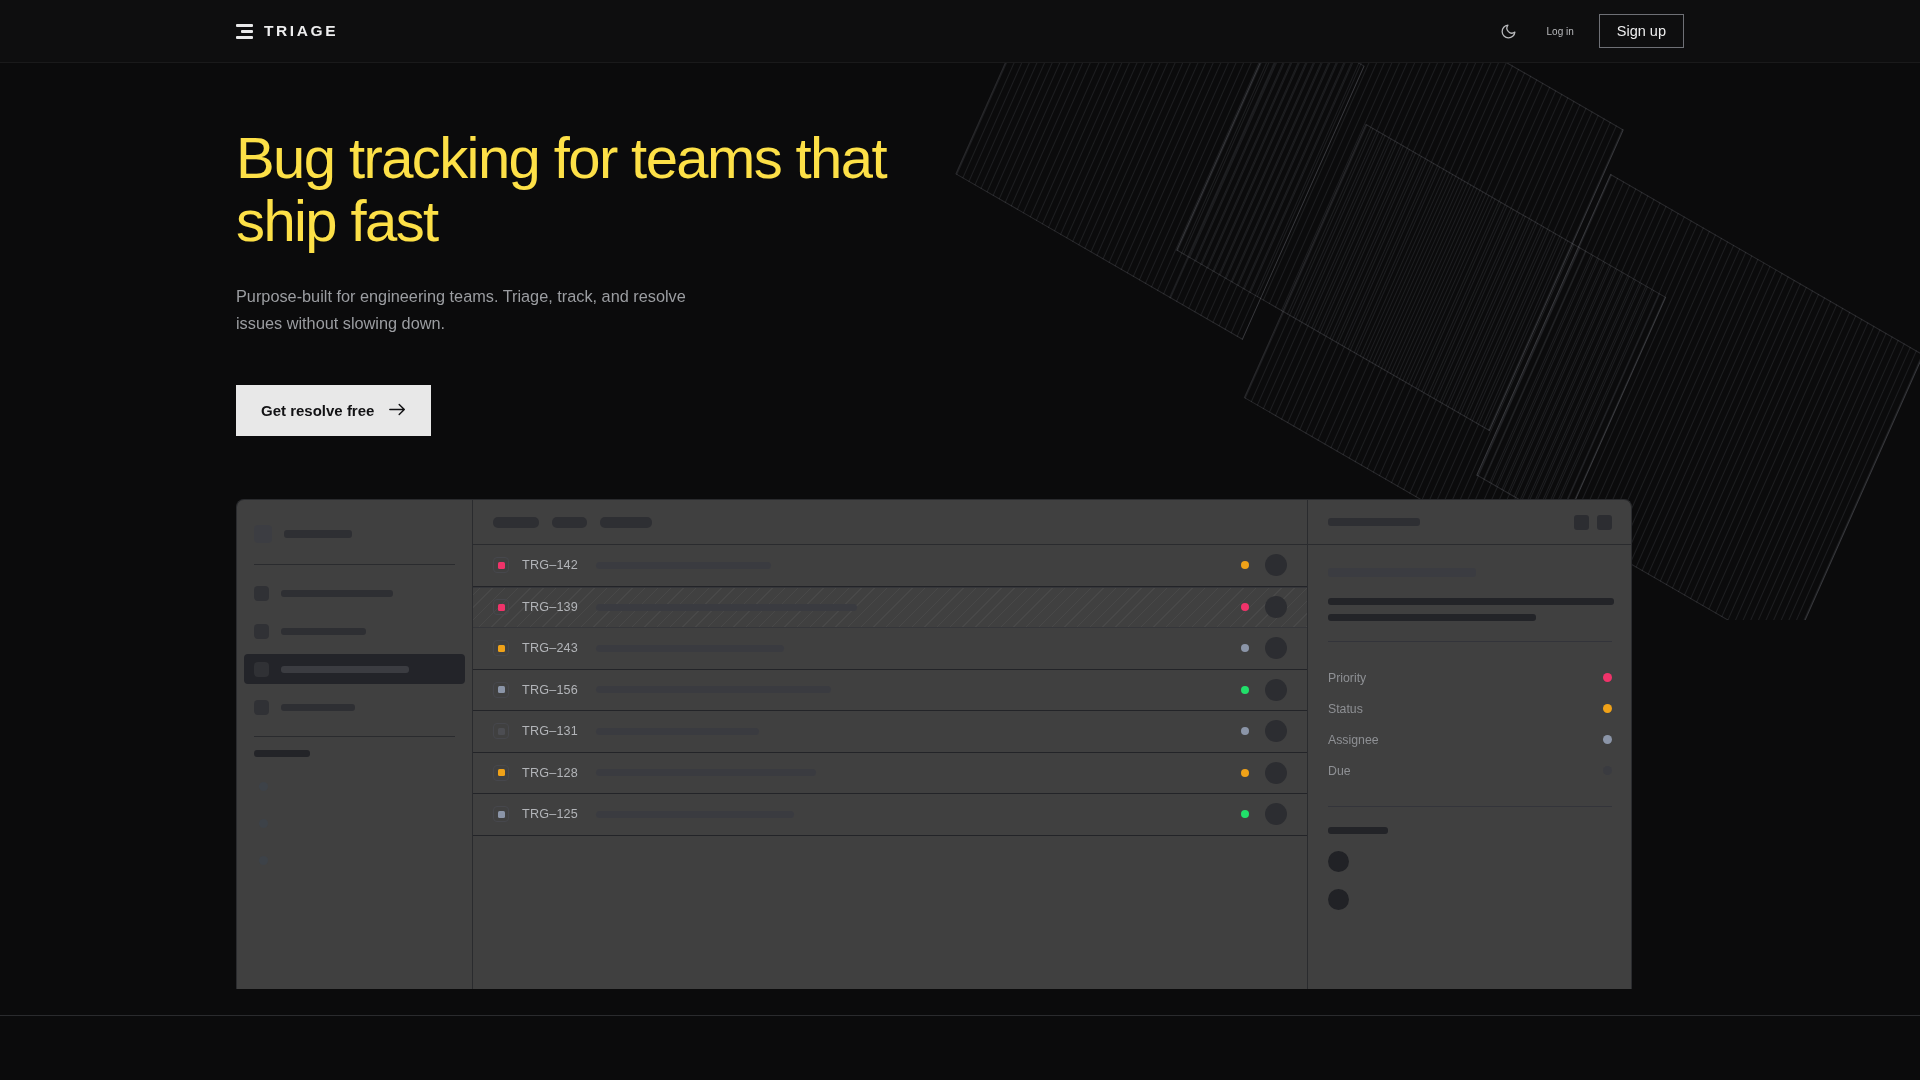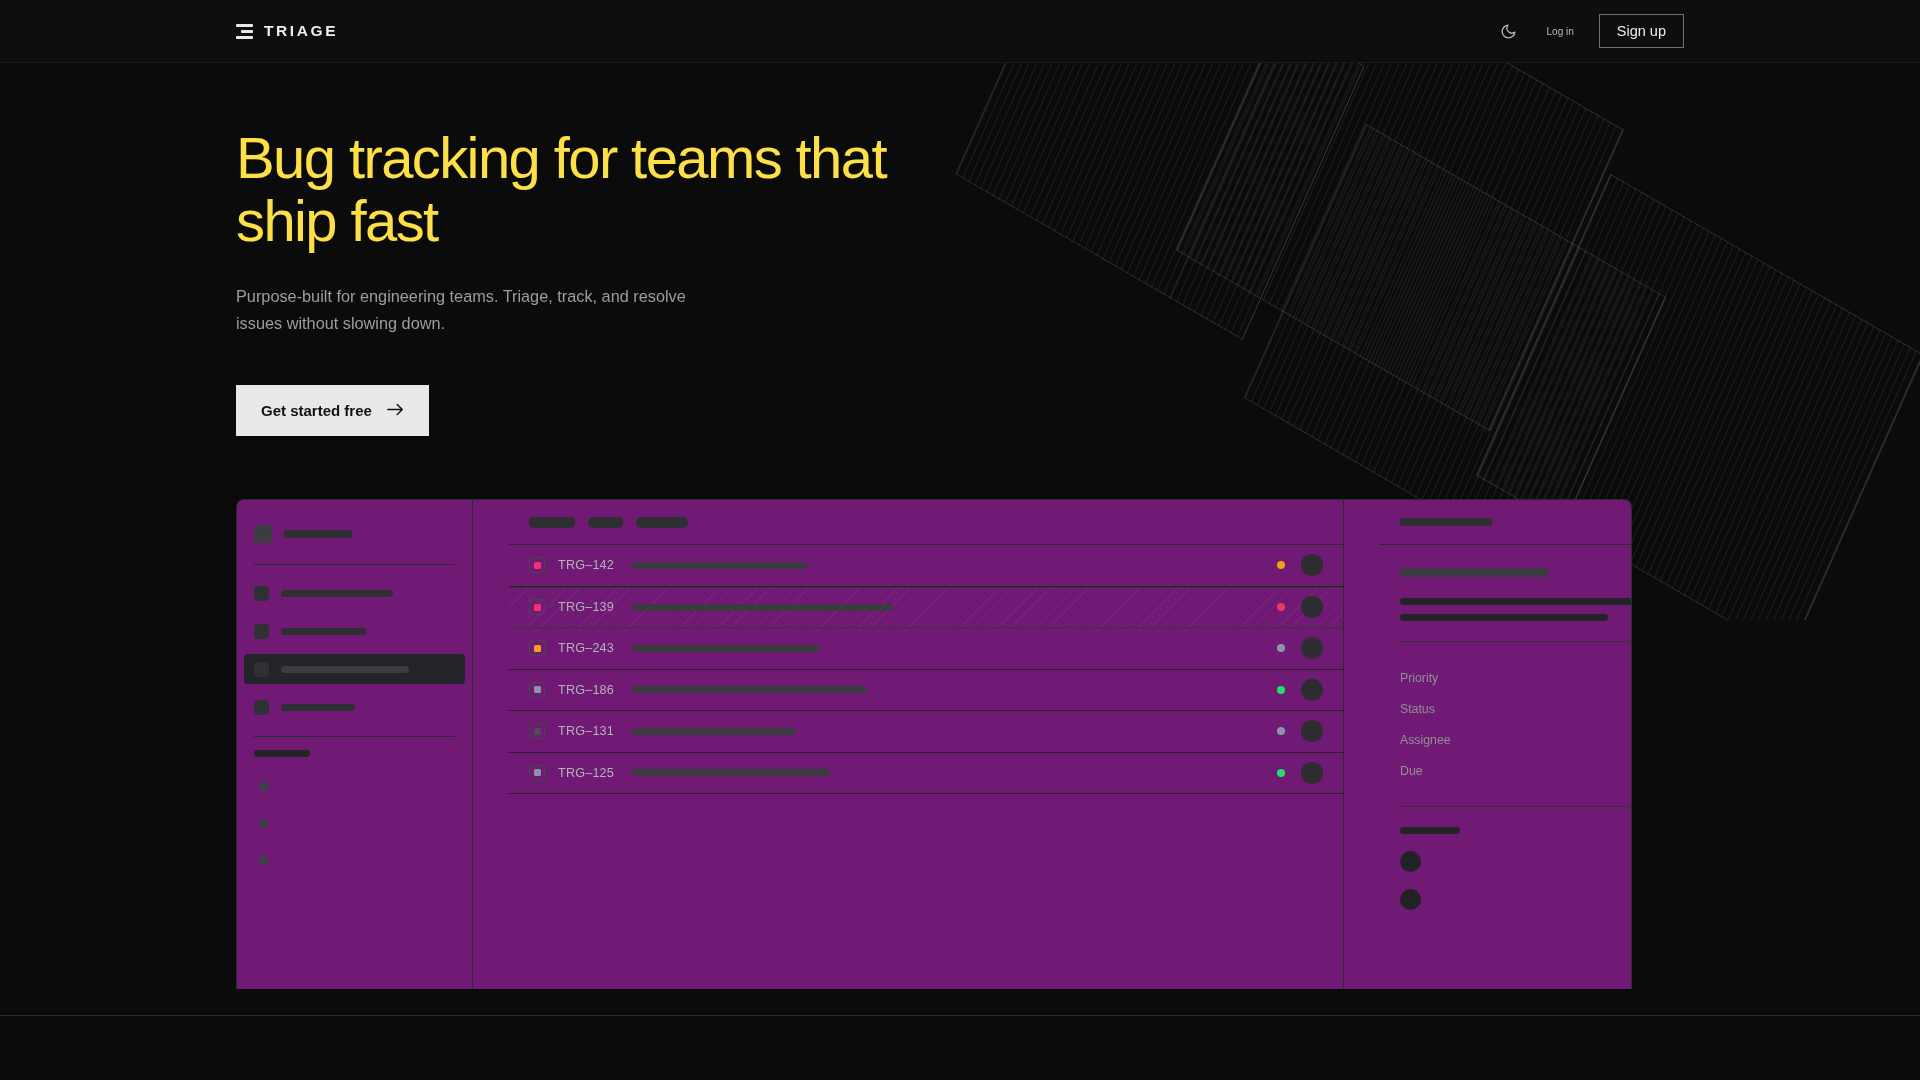--- a/index.html
+++ b/index.html
@@ -73,22 +73,22 @@
     padding: 17px 25px; border: none; cursor: pointer;
     font-family: inherit;
   }
 
   
   .mock {
     position: relative; z-index: 3;
     margin: 63px 0 0 236px; width: 1396px; height: 490px;
     border: 1px solid #2a2b2e; border-bottom: none;
     border-radius: 8px 8px 0 0;
-    background: #701a75;
-    display: flex; overflow: hidden; gap: 36px;
+    background: #404040;
+    display: flex; overflow: hidden;
   }
   .sk { background: #2e2f33; border-radius: 3px; display: block; }
   .sk-l { background: #3b3c41; }
   .sk-d { background: #232428; }
 
   
   .mk-side { width: 236px; border-right: 1px solid #2a2b2e; padding: 17px 17px 0 17px; flex: none; }
   .side-logo { display: flex; align-items: center; gap: 12px; height: 33px; }
   .side-logo-sq { width: 18px; height: 18px; border-radius: 4px; background: #3c3d42; flex: none; }
   .side-div { height: 1px; background: #2a2b2e; margin: 14px 0 13px 0; }
@@ -165,21 +165,21 @@
       </span>
       <span class="login-link">Log in</span>
       <button class="signup-btn">Sign up</button>
     </div>
   </div>
 
   <div class="hero">
     <h1>Bug tracking for teams that ship fast</h1>
     <p>Purpose-built for engineering teams. Triage, track, and resolve issues without slowing down.</p>
     <button class="cta">
-      <span>Get started free</span>
+      <span>Get resolve free</span>
       <span>
         <svg width="17" height="13" viewBox="0 0 20 14" fill="none" stroke="#121214" stroke-width="1.7" stroke-linecap="round" stroke-linejoin="round">
           <path d="M1 7h17M12 1l6 6-6 6"></path>
         </svg>
       </span>
     </button>
   </div>
 
   <div class="mock">
 
@@ -253,35 +253,46 @@
             <span class="row-title" style="width:188px"></span>
             <span class="row-right">
               <span class="row-status" style="background:#8b95a8"></span>
               <span class="row-avatar"></span>
             </span>
           </div>
           <div class="list-row">
             <span class="prio-badge">
               <b style="background:#8b95a8"></b>
             </span>
-            <span class="row-id">TRG–186</span>
+            <span class="row-id">TRG–156</span>
             <span class="row-title" style="width:235px"></span>
             <span class="row-right">
               <span class="row-status" style="background:#21e06a"></span>
               <span class="row-avatar"></span>
             </span>
           </div>
           <div class="list-row">
             <span class="prio-badge">
               <b style="background:#4c4d52"></b>
             </span>
             <span class="row-id">TRG–131</span>
             <span class="row-title" style="width:163px"></span>
             <span class="row-right">
               <span class="row-status" style="background:#8b95a8"></span>
+              <span class="row-avatar"></span>
+            </span>
+          </div>
+          <div class="list-row">
+            <span class="prio-badge">
+              <b style="background:#f0a218"></b>
+            </span>
+            <span class="row-id">TRG–128</span>
+            <span class="row-title" style="width:220px"></span>
+            <span class="row-right">
+              <span class="row-status" style="background:#f0a218"></span>
               <span class="row-avatar"></span>
             </span>
           </div>
           <div class="list-row">
             <span class="prio-badge">
               <b style="background:#8b95a8"></b>
             </span>
             <span class="row-id">TRG–125</span>
             <span class="row-title" style="width:198px"></span>
             <span class="row-right">

